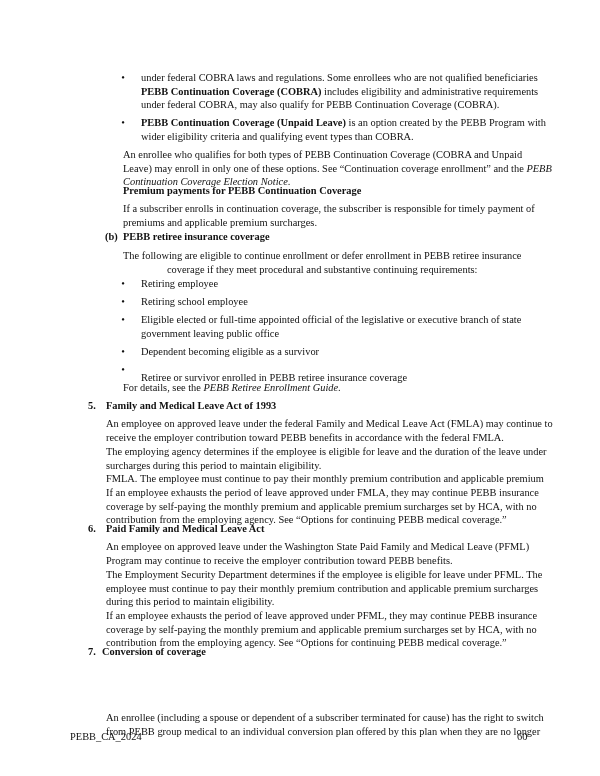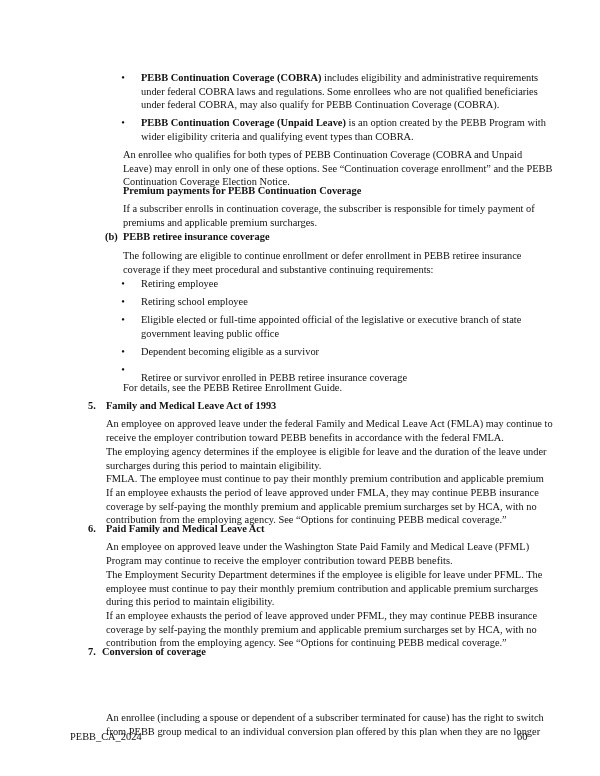--- a/index.html
+++ b/index.html
@@ -1,32 +1,32 @@
 <!DOCTYPE html>
 <html><head>
 <meta charset="utf-8">
 <style>
   html, body { margin:0; padding:0; background:#ffffff; }
   body { width:600px; height:776px; position:relative; overflow:hidden;
          font-family:"Liberation Serif", serif; color:#111; font-size:10.4px; line-height:13.6px; }
   .abs { position:absolute; }
   .b { font-weight:bold; }
-  .i { }
+  .i { font-style:italic; }
   p { margin:0; }
   .bullet { position:absolute; width:8px; text-align:center; }
 </style>
 </head>
 <body>
 
 <div>
   <div>
     <span class="bullet" style="left:119px;top:71px;">•</span>
     <div class="abs" style="left:141px;top:71px;">
+      <p>under federal COBRA laws and regulations. Some enrollees who are not qualified beneficiaries</p>
       <p><span class="b">PEBB Continuation Coverage (COBRA)</span><span> includes eligibility and administrative requirements</span></p>
-      <p>under federal COBRA laws and regulations. Some enrollees who are not qualified beneficiaries</p>
       <p>under federal COBRA, may also qualify for PEBB Continuation Coverage (COBRA).</p>
     </div>
   </div>
   <div>
     <span class="bullet" style="left:119px;top:116px;">•</span>
     <div class="abs" style="left:141px;top:116px;">
       <p><span class="b">PEBB Continuation Coverage (Unpaid Leave)</span><span> is an option created by the PEBB Program with</span></p>
       <p>wider eligibility criteria and qualifying event types than COBRA.</p>
     </div>
   </div>
@@ -39,21 +39,21 @@
 </div>
 
 <p class="abs b" style="left:123px;top:184px;">Premium payments for PEBB Continuation Coverage</p>
 <div class="abs" style="left:123px;top:202px;">
   <p>If a subscriber enrolls in continuation coverage, the subscriber is responsible for timely payment of</p>
   <p>premiums and applicable premium surcharges.</p>
 </div>
 
 <p class="abs b" style="left:105px;top:230px;">(b)</p>
 <p class="abs b" style="left:123px;top:230px;">PEBB retiree insurance coverage</p>
-<div class="abs" style="left:123px;top:249px;">
+<div class="abs" style="left:123px;top:249px;text-align:center;">
   <p>The following are eligible to continue enrollment or defer enrollment in PEBB retiree insurance</p>
   <p>coverage if they meet procedural and substantive continuing requirements:</p>
 </div>
 
 <div>
   <div>
     <span class="bullet" style="left:119px;top:277px;">•</span>
     <p class="abs" style="left:141px;top:277px;">Retiring employee</p>
   </div>
   <div>

